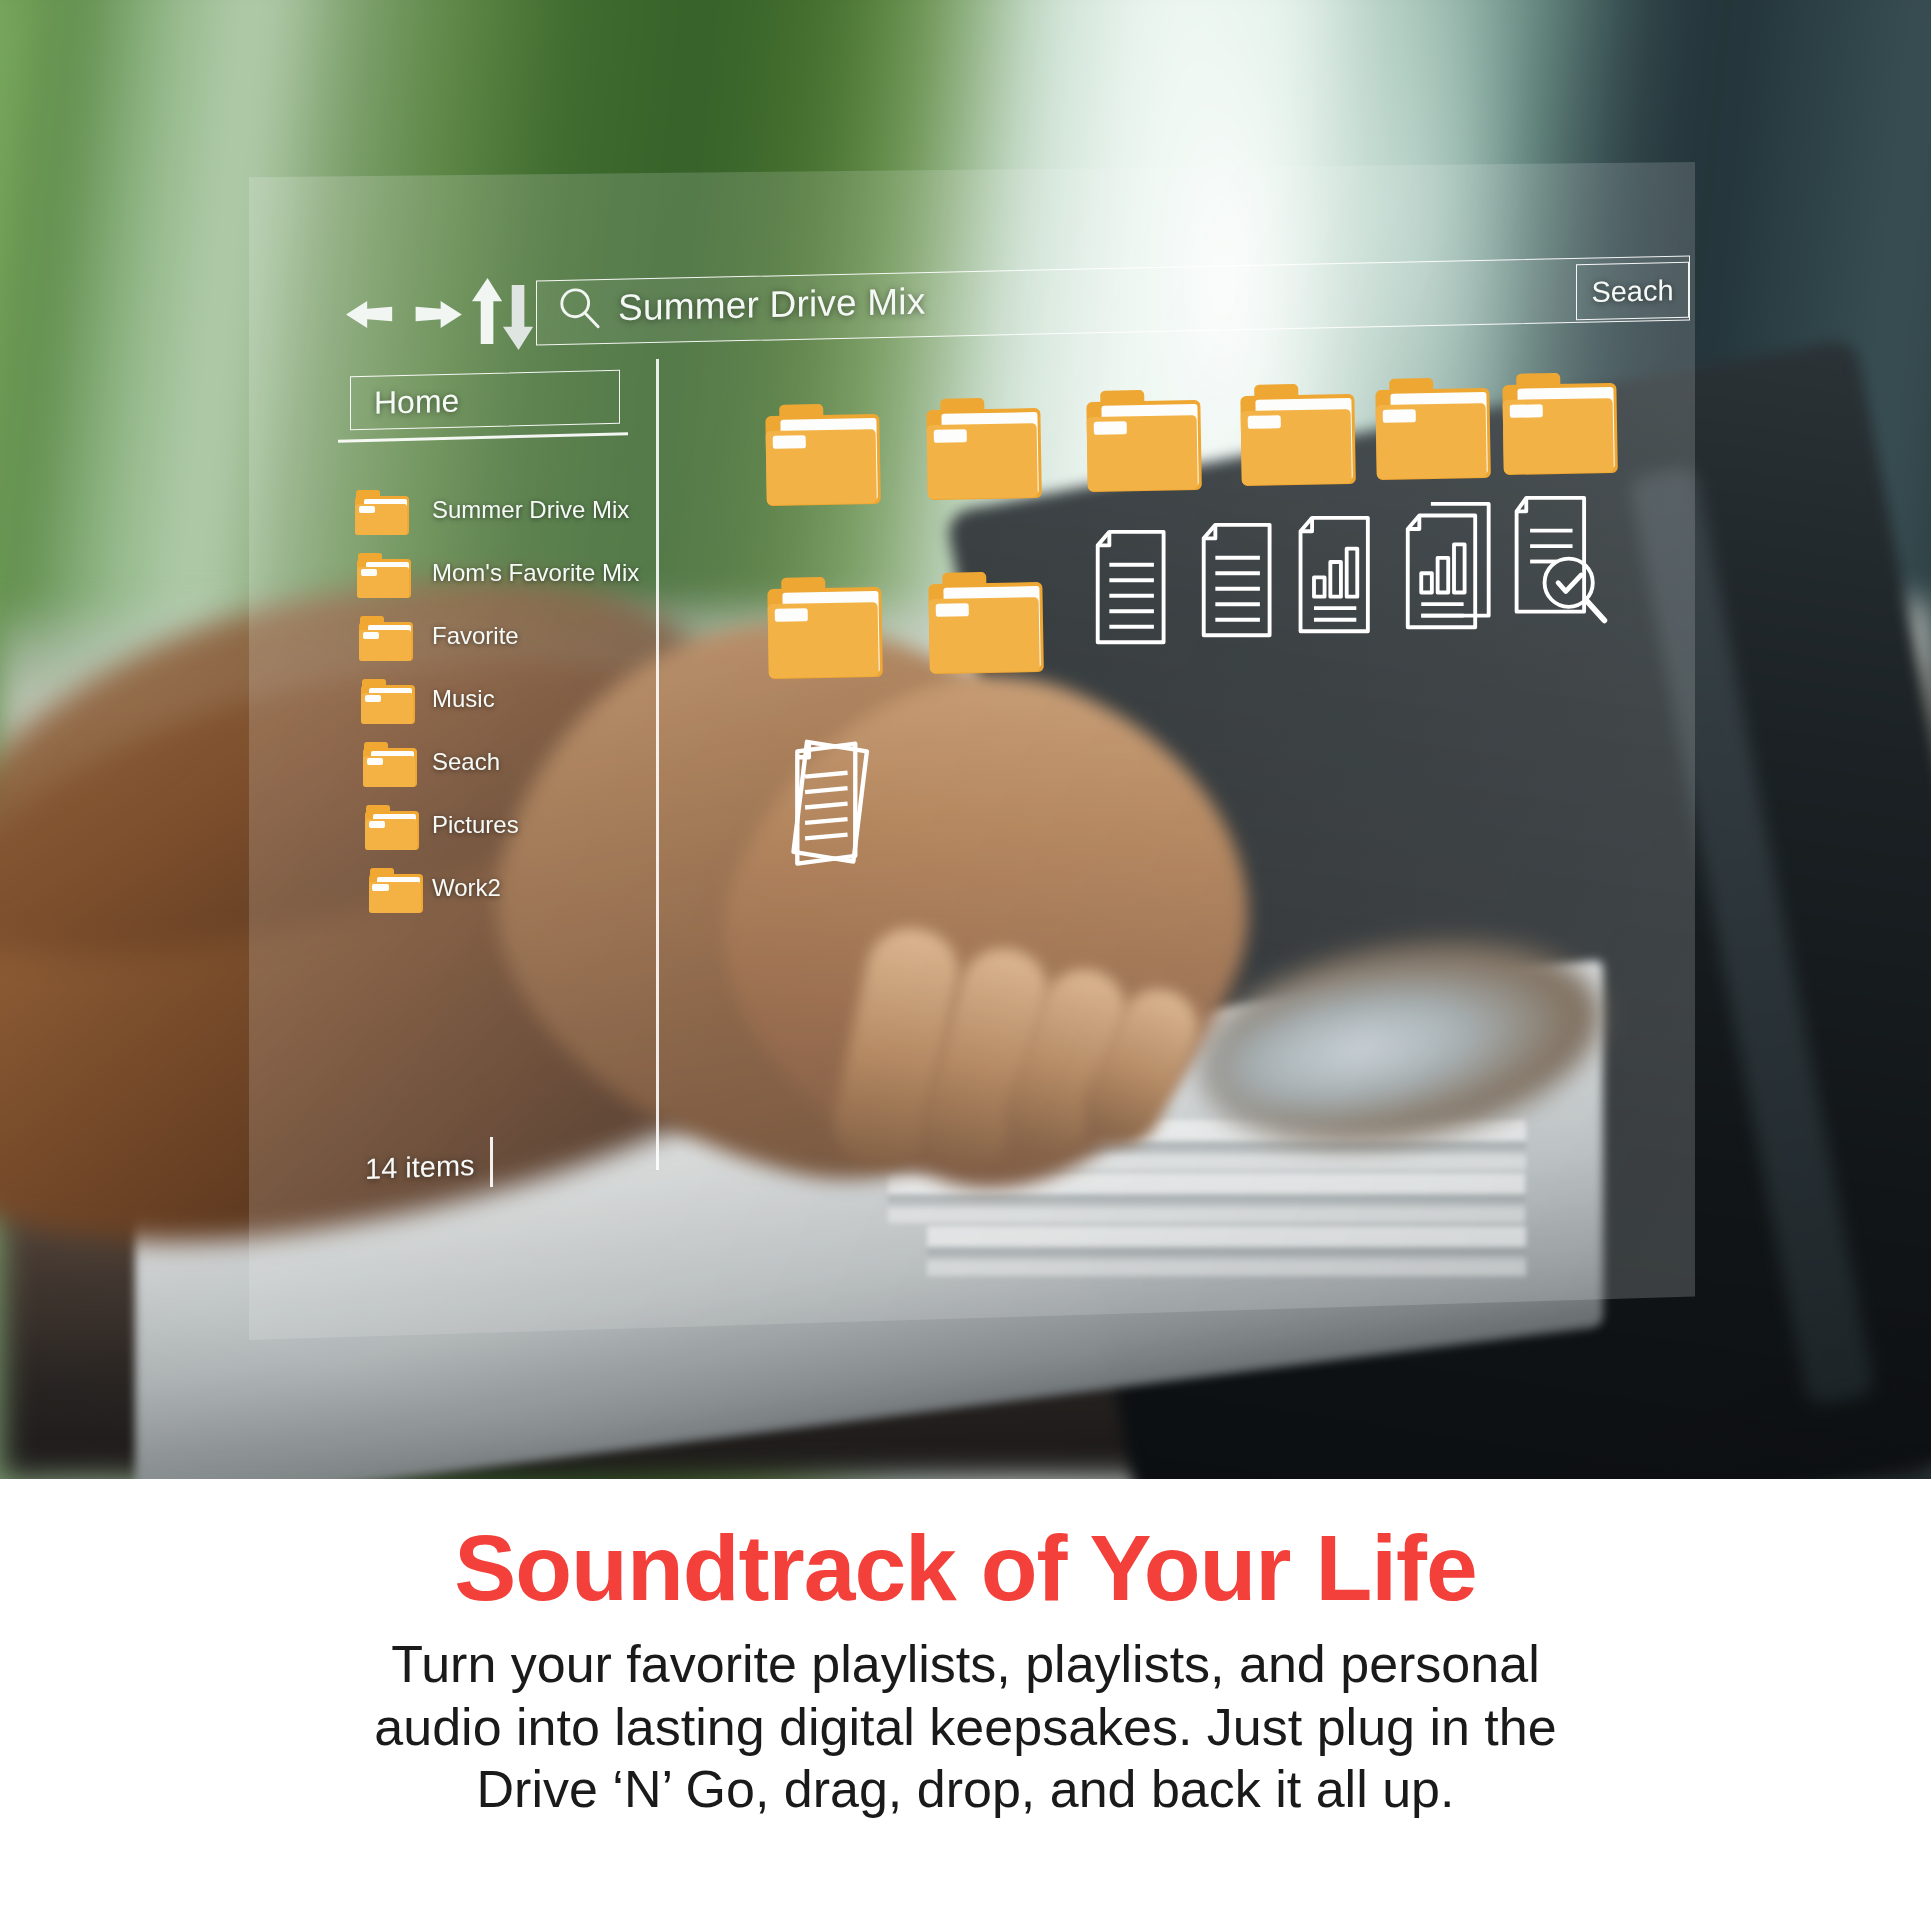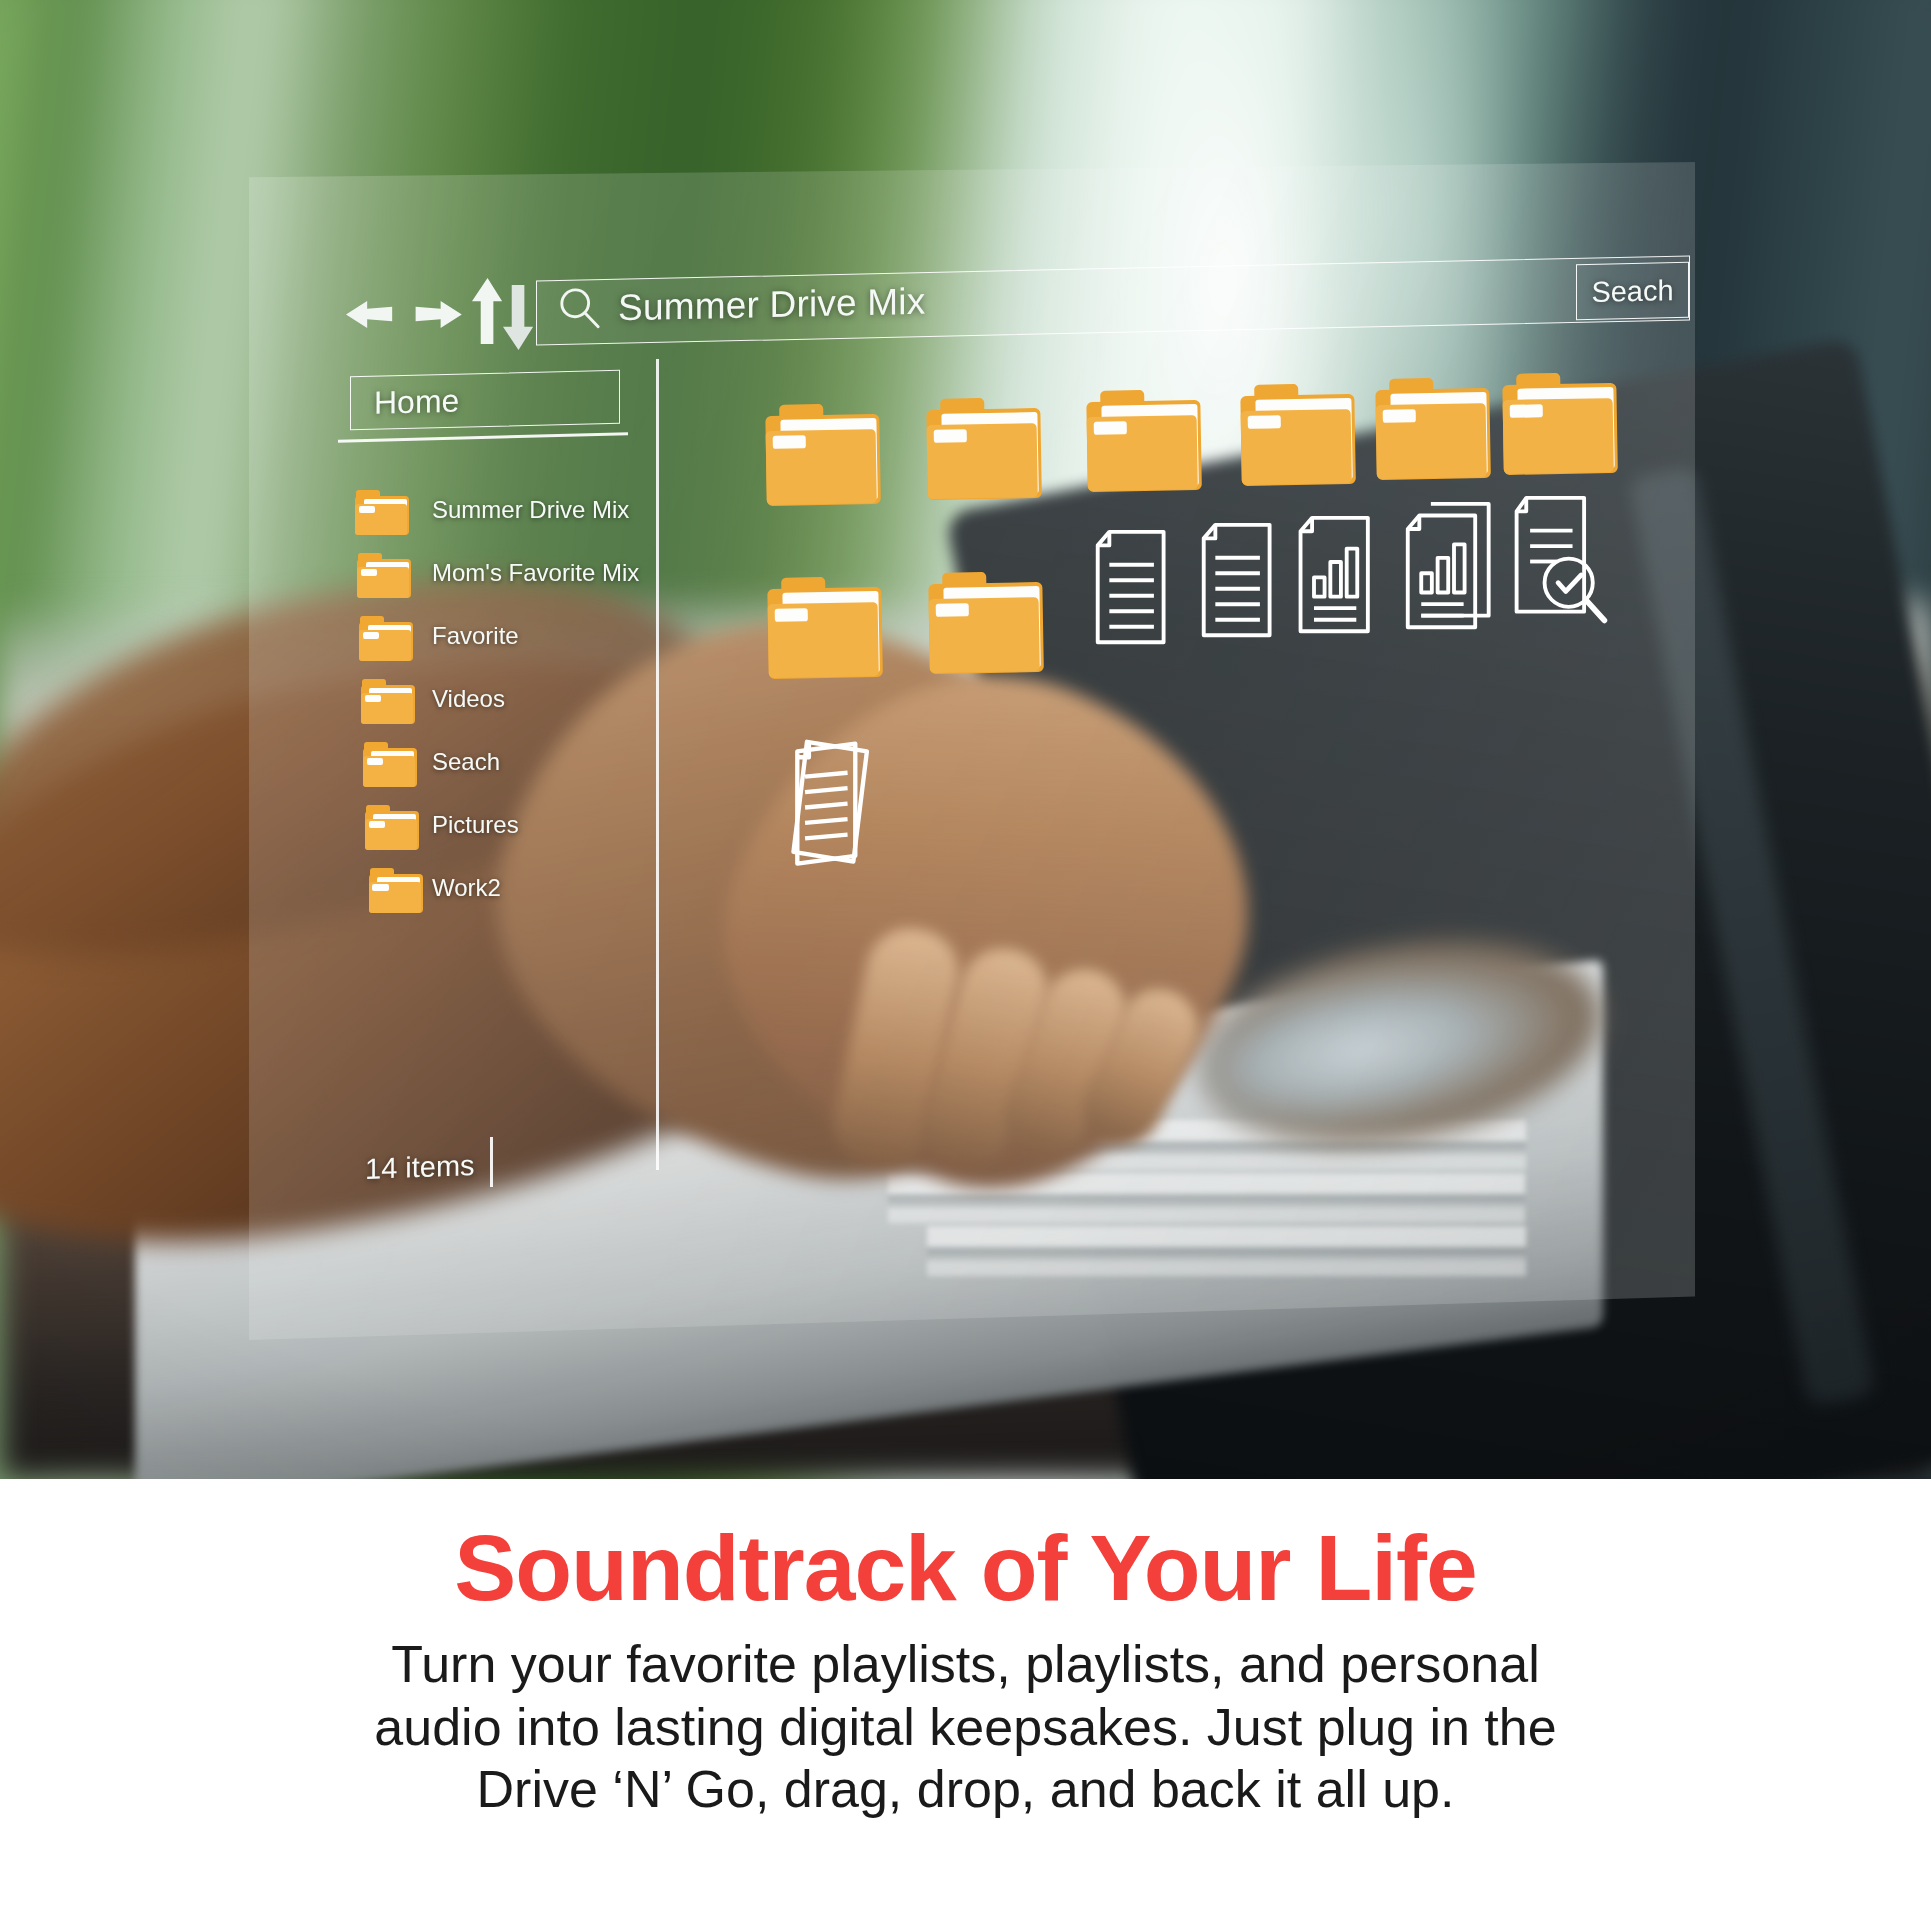--- a/index.html
+++ b/index.html
@@ -330,21 +330,21 @@
           <div class="side-label">Favorite</div>
         </div>
         <div class="side-item">
           <div class="folder" style="position:absolute;left:5.8px;top:0">
             <div class="tab"></div>
               <div class="back"></div>
               <div class="paper"></div>
               <div class="front"></div>
               <div class="strip"></div>
           </div>
-          <div class="side-label">Videos</div>
+          <div class="side-label">Music</div>
         </div>
         <div class="side-item">
           <div class="folder" style="position:absolute;left:7.7px;top:0">
             <div class="tab"></div>
               <div class="back"></div>
               <div class="paper"></div>
               <div class="front"></div>
               <div class="strip"></div>
           </div>
           <div class="side-label">Seach</div>

